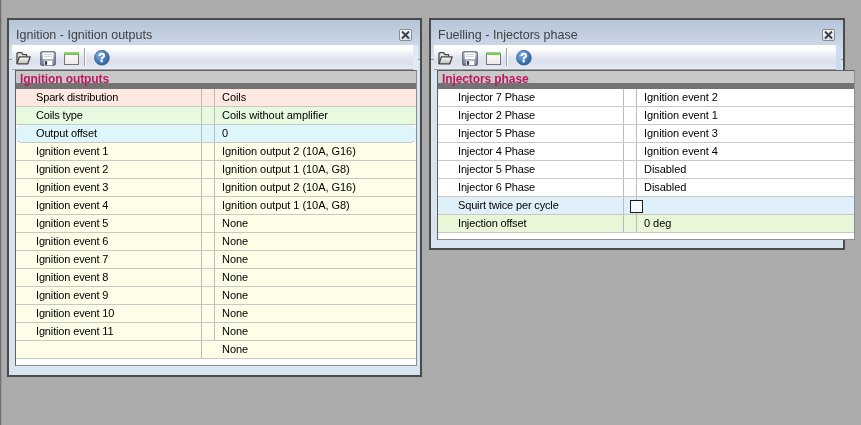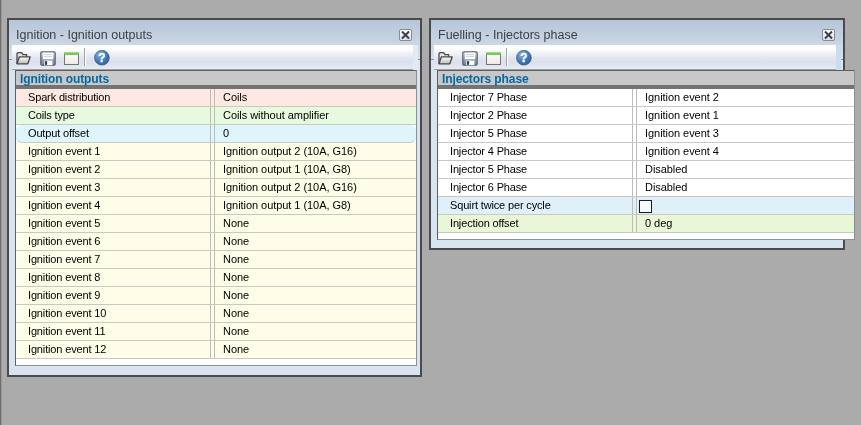--- a/index.html
+++ b/index.html
@@ -38,33 +38,33 @@
 }
 .tb-sep { position:absolute; top:3px; width:1px; height:18px; background:#a2a2aa; }
 .tb-sep2 { position:absolute; top:3px; width:1px; height:18px; background:#fdfdfe; }
 .grid {
   position:absolute;
   background:#ffffff;
   border:1px solid;
   border-color:#5f5f5f #8f8f8f #8f8f8f #5f5f5f;
 }
 .ghead {
-  height:18px; background:#c8c8c8; border-bottom:4px solid #737373;
-  font-weight:bold; font-size:12px; color:#0369a1;
+  height:18px; background:#c8c8c8; border-bottom:6px solid #737373;
+  font-weight:bold; font-size:12px; color:#be185d;
   padding:1px 0 0 4px; letter-spacing:-0.1px;
 }
 .row { height:18px; border-bottom:1px solid #c9c9c4; position:relative; }
 .cl, .cv {
   position:absolute; top:0; bottom:0; font-size:11px;
-  color:#000000; padding:2px 0 0 12px; white-space:nowrap; overflow:hidden;
+  color:#000000; padding:2px 0 0 20px; white-space:nowrap; overflow:hidden;
 }
 .cl { letter-spacing:-0.15px; }
 .cv { letter-spacing:-0.05px; }
 .cl { left:0; width:199px; border-right:1px solid #bcbcb8; }
-.cv { left:195px; right:0; border-left:1px solid #bcbcb8; margin-left:-1px; }
+.cv { left:186px; right:0; border-left:1px solid #bcbcb8; margin-left:-1px; }
 .pink { background:#fde9e2; }
 .green { background:#e7fadf; }
 .blue { background:#def5fc;border-radius:6px; }
 .yellow { background:#fdfde8; }
 .white { background:#ffffff; }
 .blue2 { background:#dff0fa; }
 .green2 { background:#e9f6d8; }
 .cb {
   position:absolute; left:6px; top:3px; width:13px; height:13px;
   border:1.5px solid #1c1c1c; background:#f4fafd;
@@ -188,21 +188,20 @@
       </div>
     <div class="row yellow">
         <div class="cl">Ignition event 10</div>
         <div class="cv">None</div>
       </div>
     <div class="row yellow">
         <div class="cl">Ignition event 11</div>
         <div class="cv">None</div>
       </div>
     <div class="row yellow">
-        <div class="cl">Ignition event 12</div>
         <div class="cv">None</div>
       </div>
   </div>
 </div>
 
 <div class="win" style="left:429px; top:18px; width:416px; height:232px;">
   <div class="titlebar">
       <div class="titletext">Fuelling - Injectors phase</div>
     <div class="closebtn">
         <svg width="11" height="10" viewBox="0 0 11 10" style="position:absolute;left:0;top:0">

